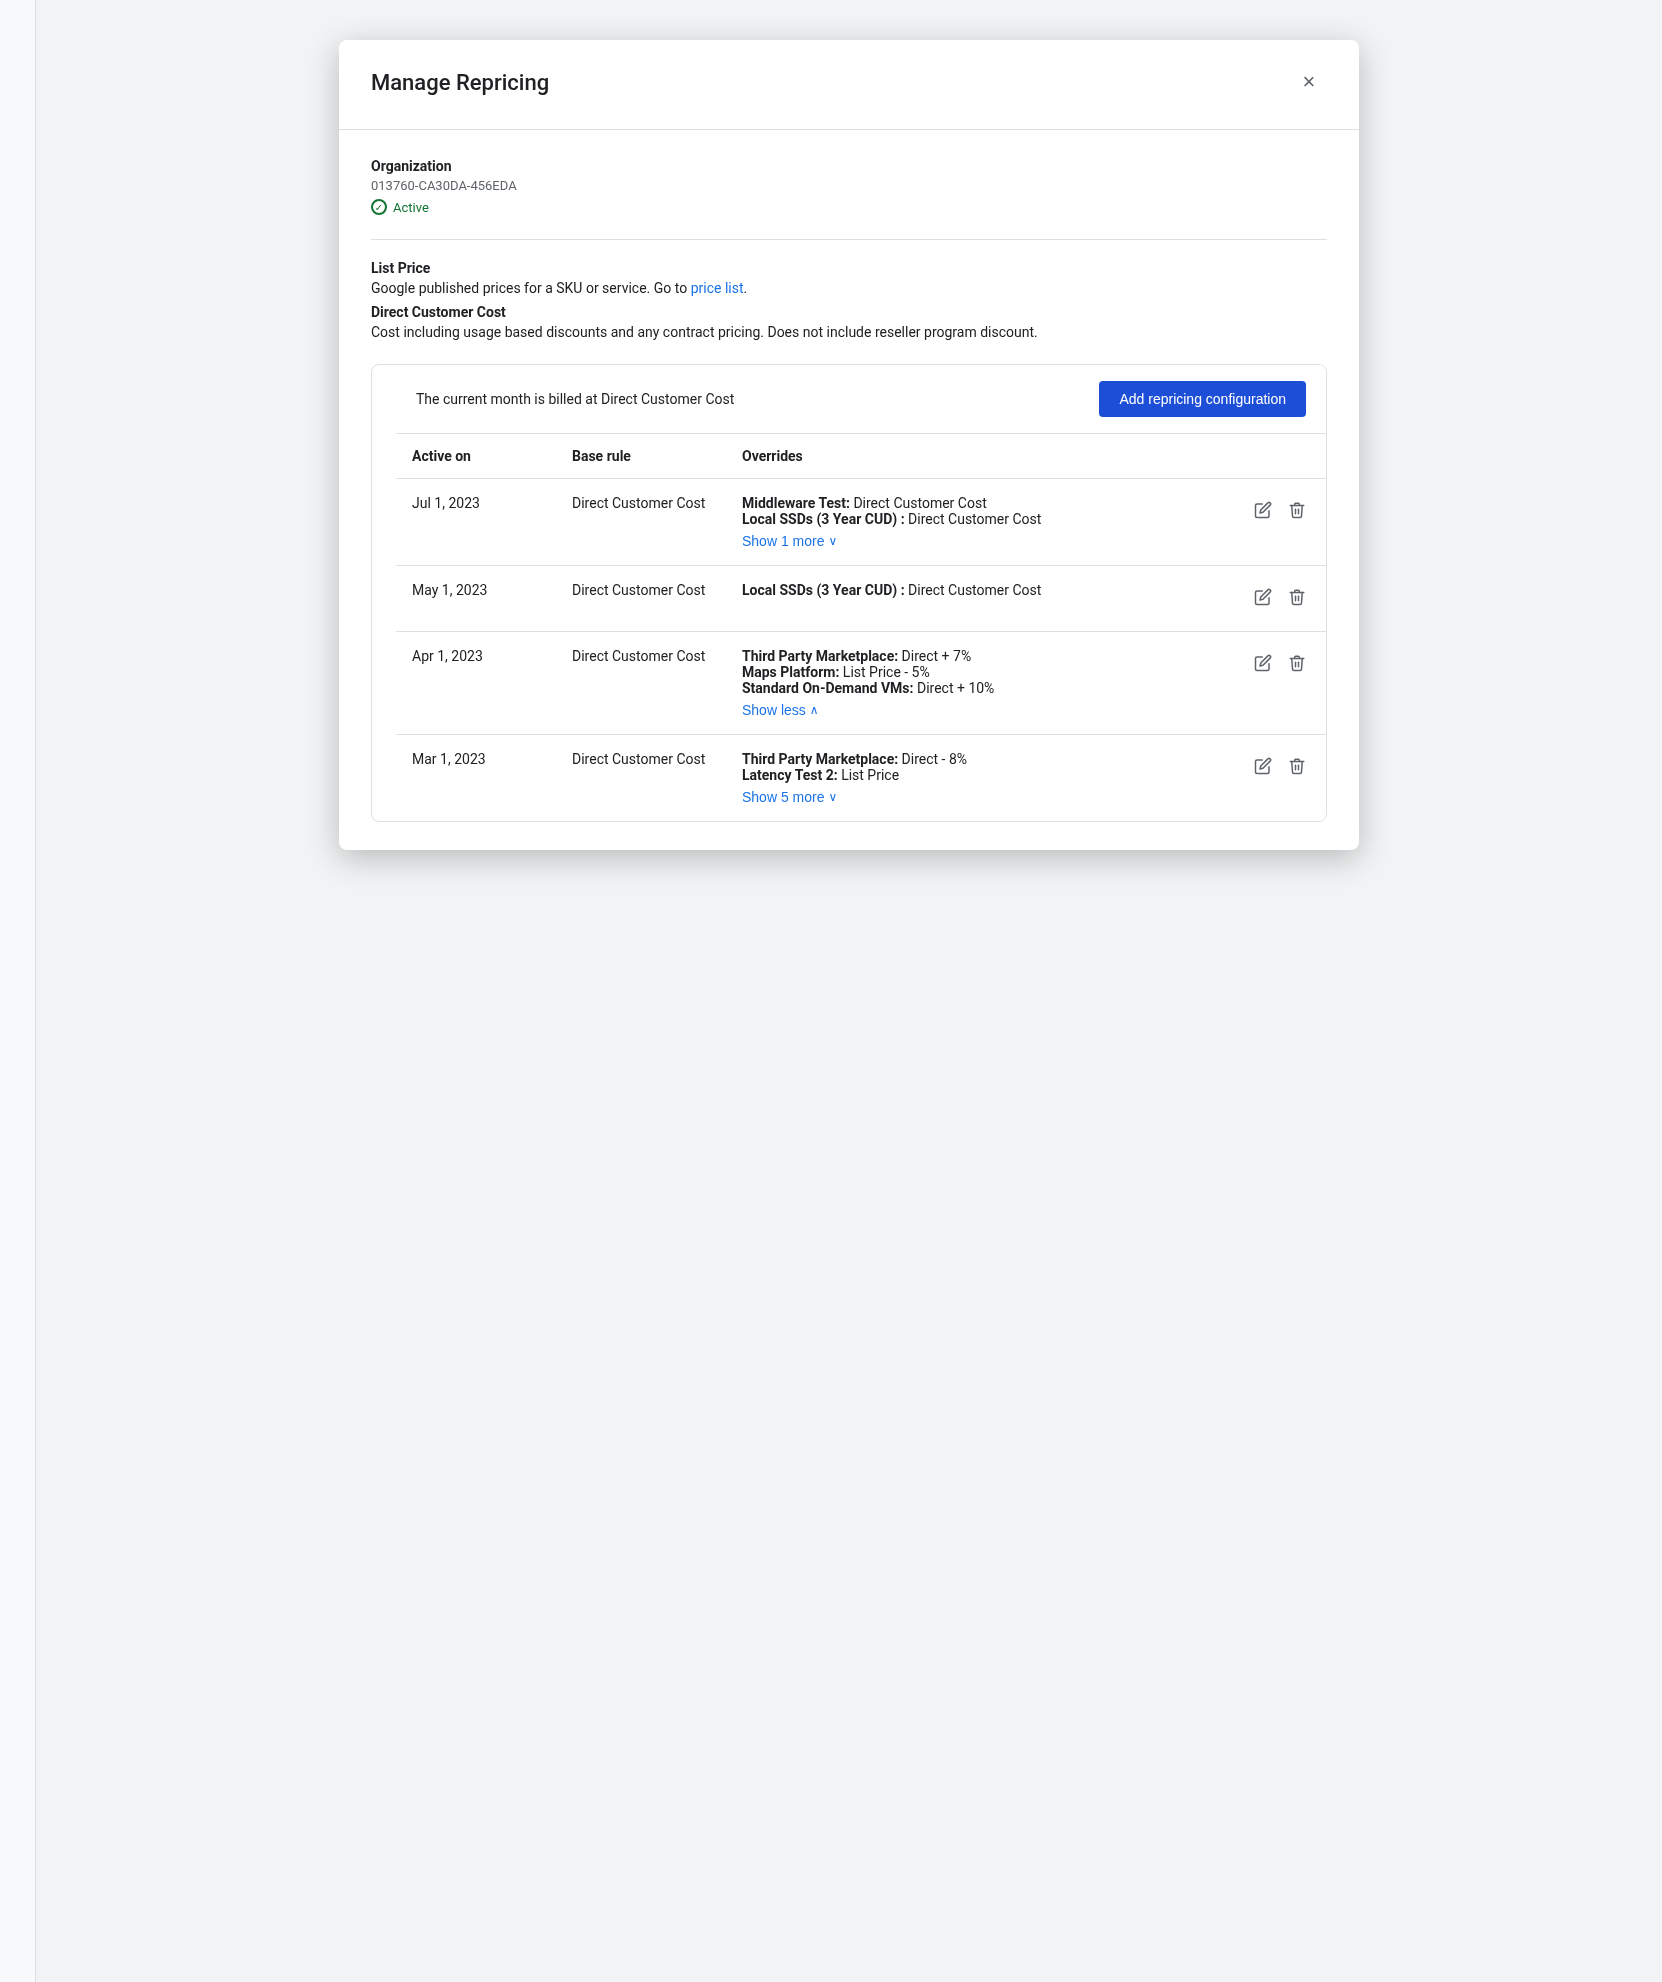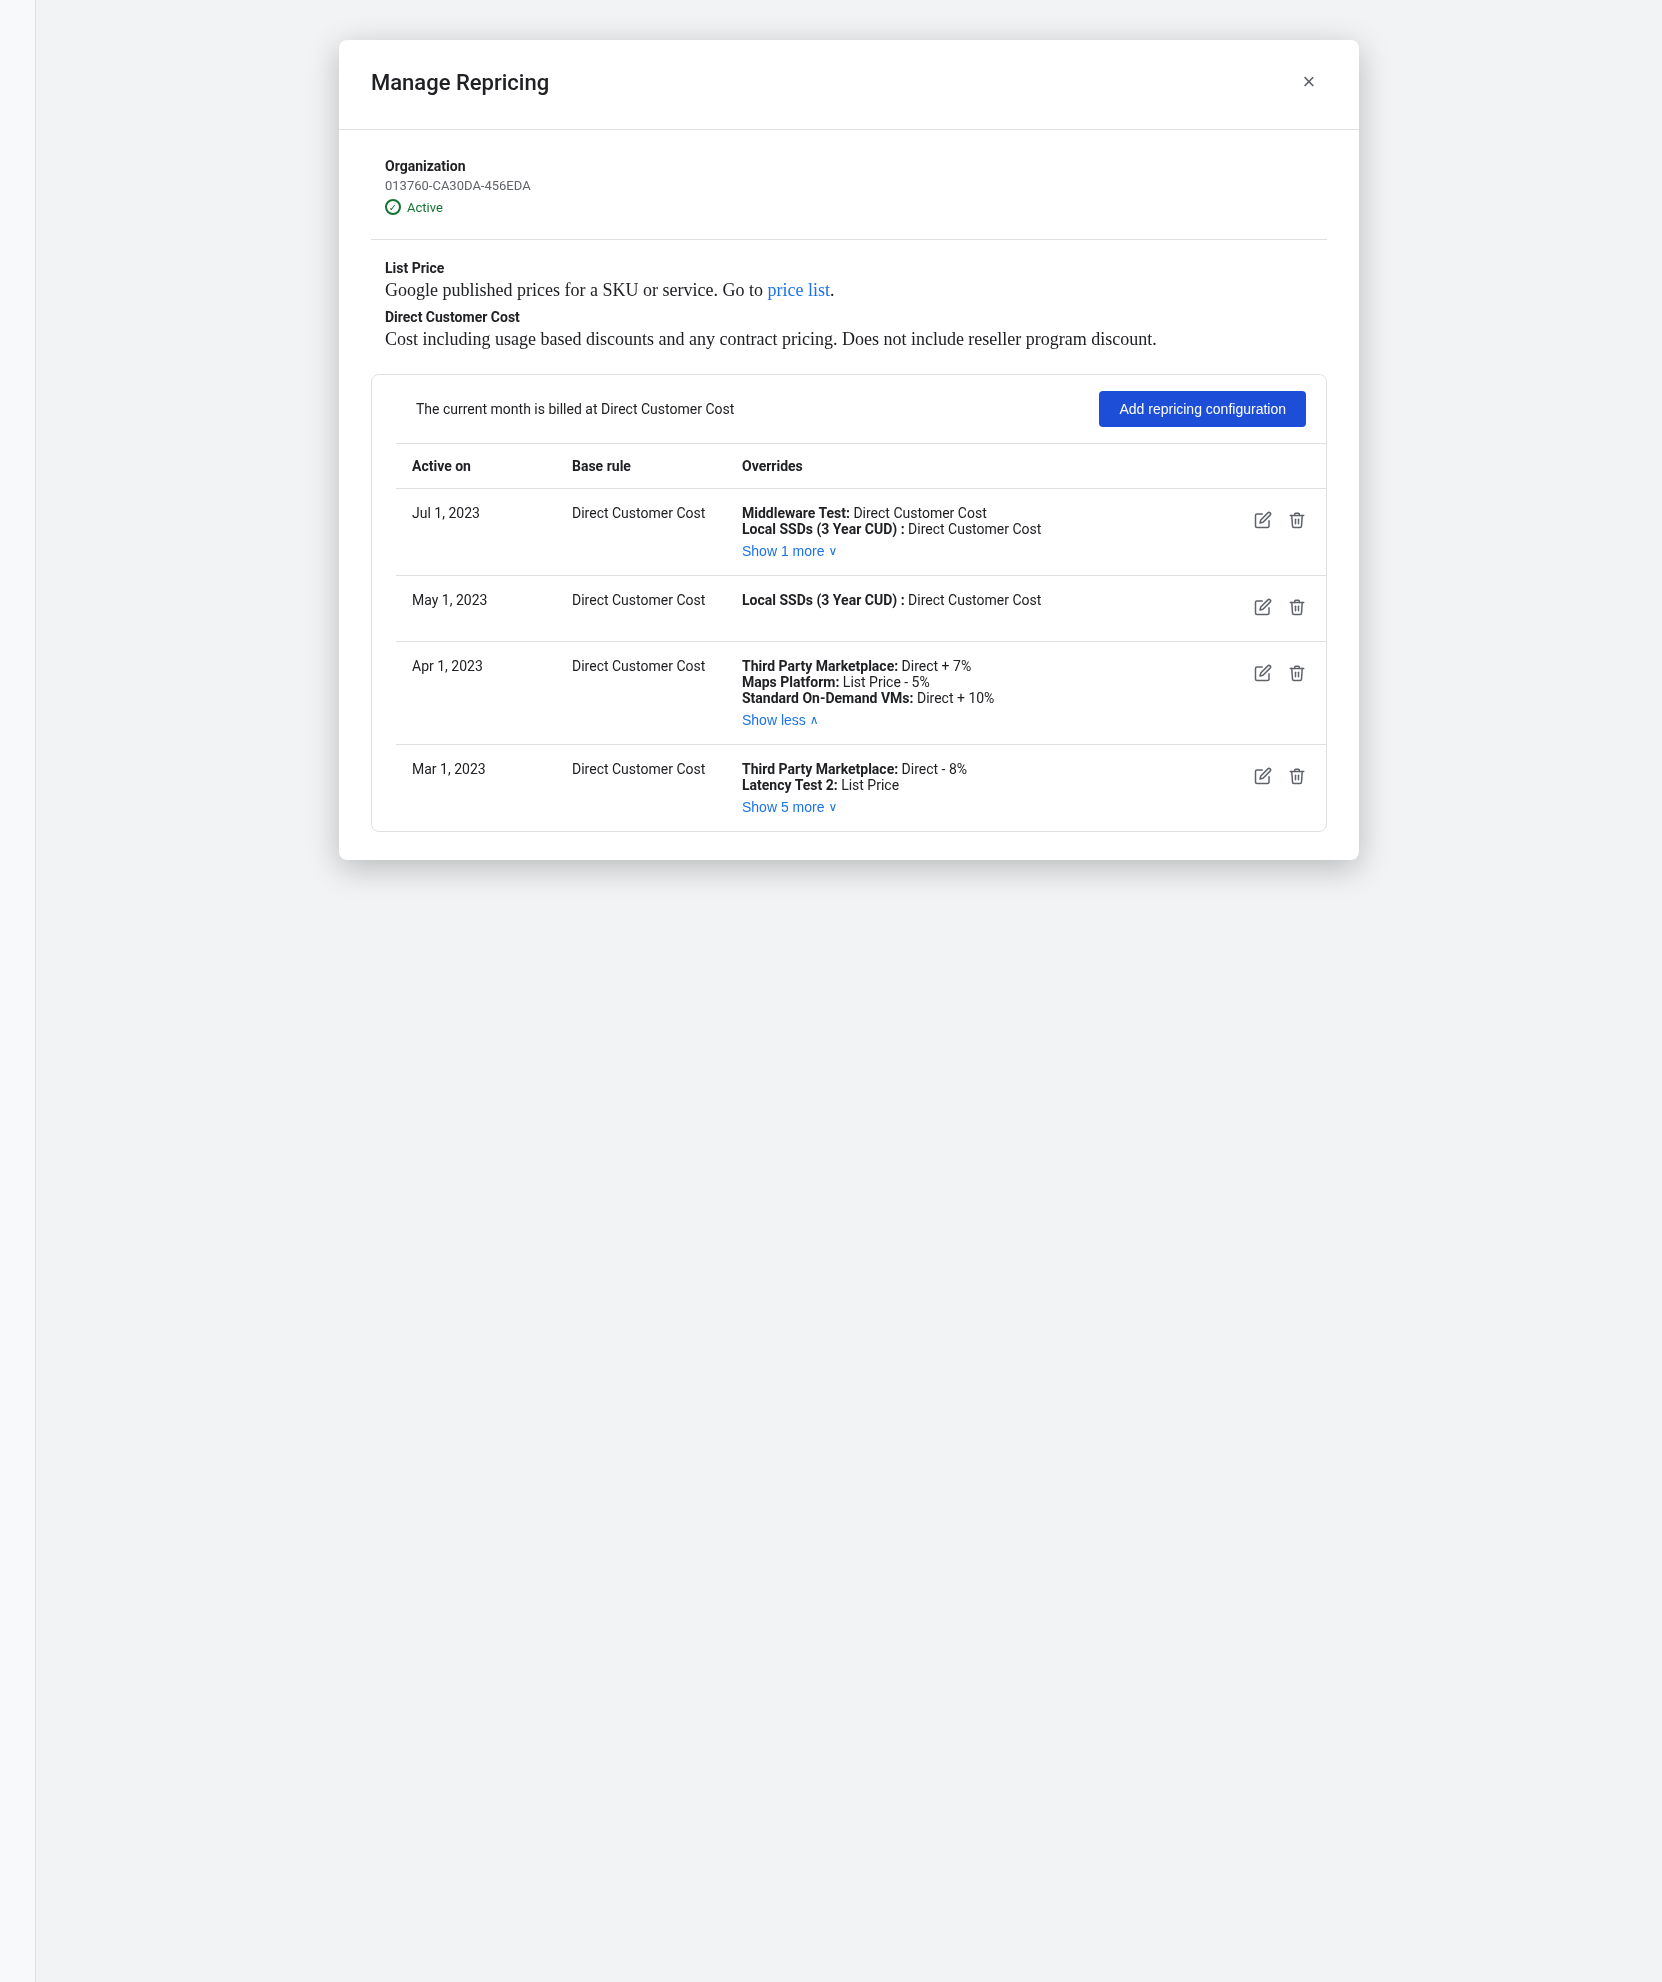--- a/index.html
+++ b/index.html
@@ -53,21 +53,20 @@
       width: 36px;
       height: 36px;
     }
 
     .modal-body {
       padding: 28px 32px;
     }
 
     .section {
       margin-bottom: 24px;
-      margin-left: 14px;
     }
 
     .section-label {
       font-weight: 700;
       font-size: 14px;
       margin-bottom: 4px;
     }
 
     .section-value {
       font-size: 14px;
@@ -103,24 +102,23 @@
 
     .divider {
       border: none;
       border-top: 1px solid #e0e0e0;
       margin: 20px 0;
     }
 
     .price-section { margin-bottom: 8px; }
 
     .price-desc {
-      font-size: 18px;
+      font-size: 14px;
       color: #202124;
       margin-top: 2px;
-      font-family: Liberation Serif, serif;
     }
 
     .link {
       color: #1a73e8;
       text-decoration: none;
     }
 
     .billing-box {
       border: 1px solid #e0e0e0;
       border-radius: 8px;

